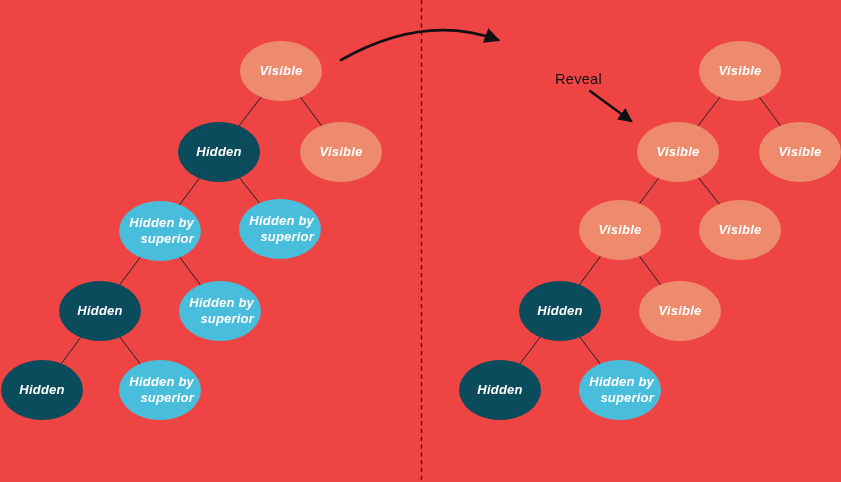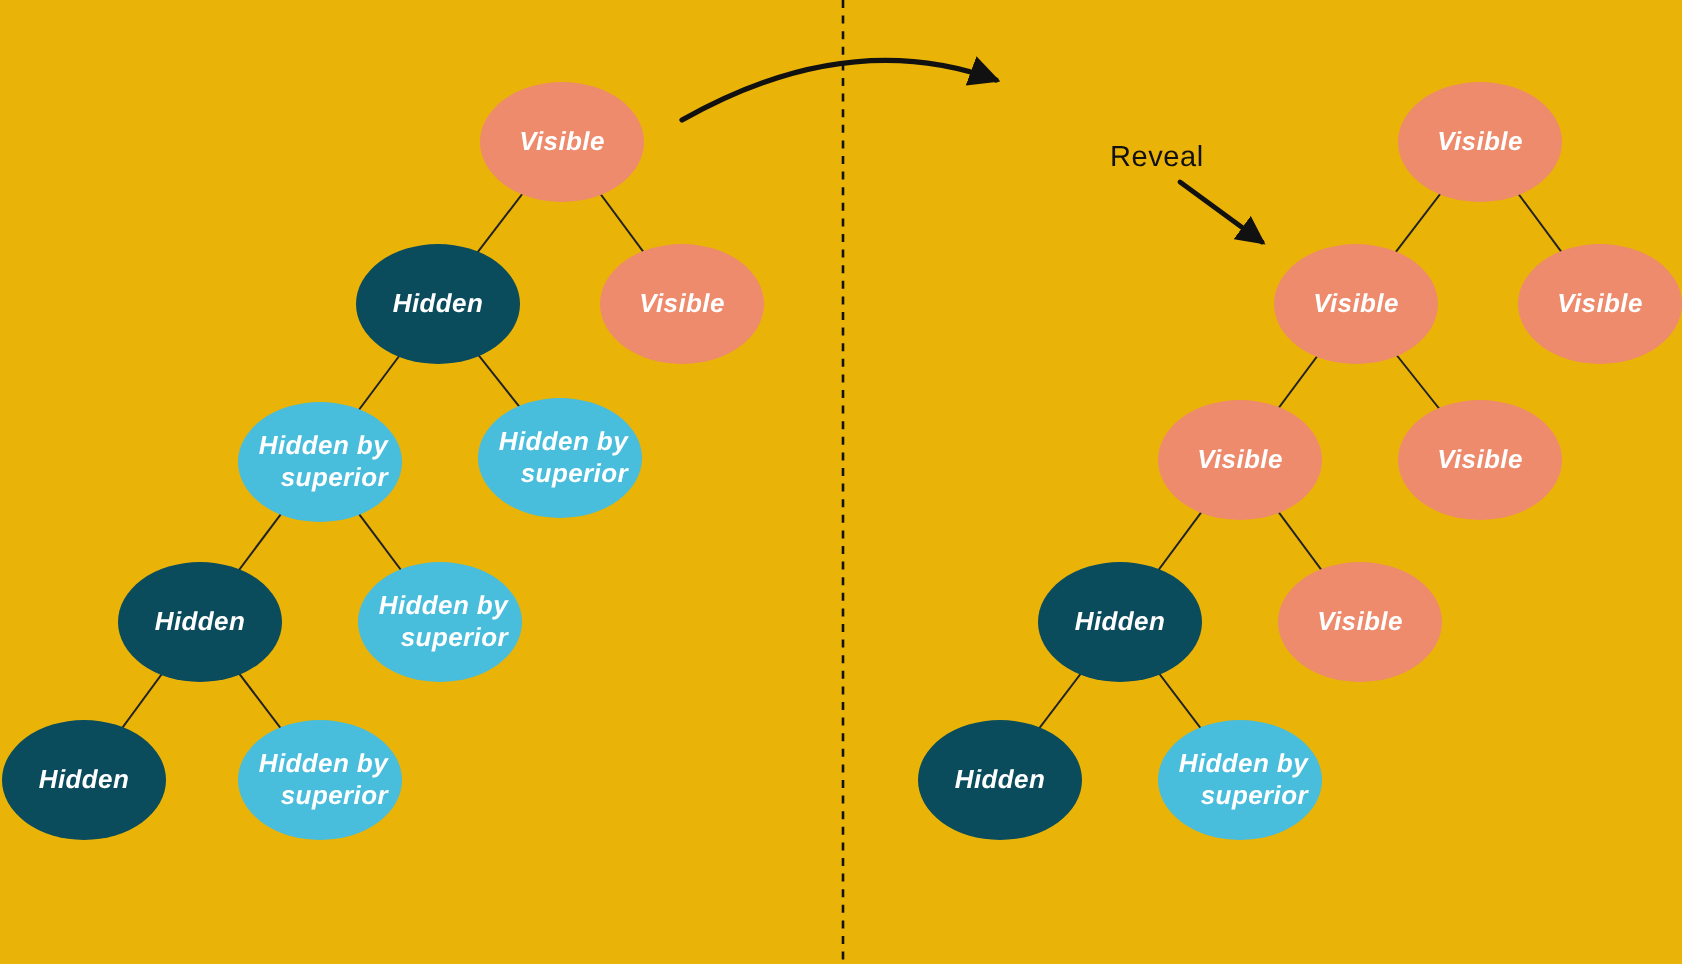--- a/index.html
+++ b/index.html
@@ -4,21 +4,21 @@
 <style>
   html, body {
     margin: 0; padding: 0;
     background: #ffffff;
     font-family: "Liberation Sans", "DejaVu Sans", sans-serif;
   }
   #canvas {
     position: relative;
     width: 841px;
     height: 482px;
-    background: #eab308;
+    background: #ef4444;
     overflow: hidden;
   }
   #overlay-svg {
     position: absolute;
     left: 0; top: 0;
     width: 841px; height: 482px;
   }
   .node {
     position: absolute;
     width: 82px;

